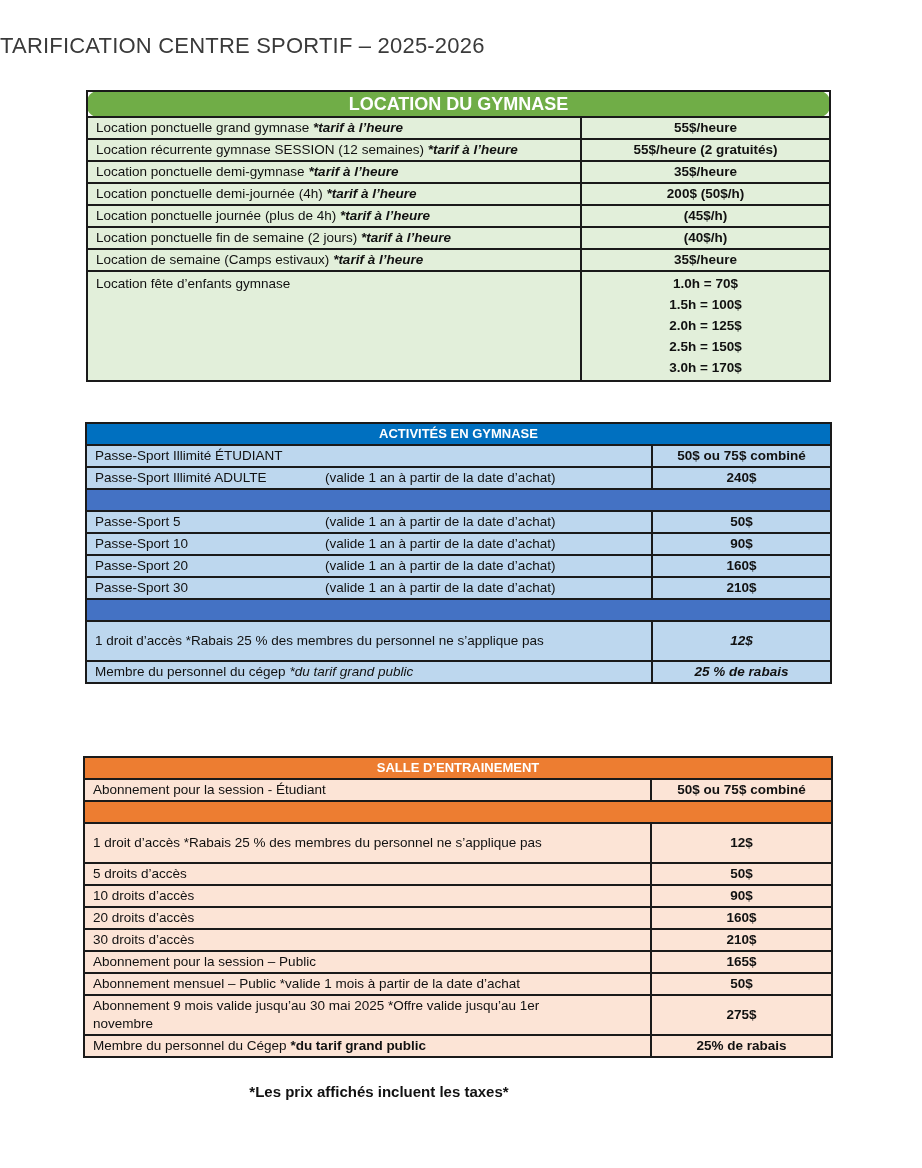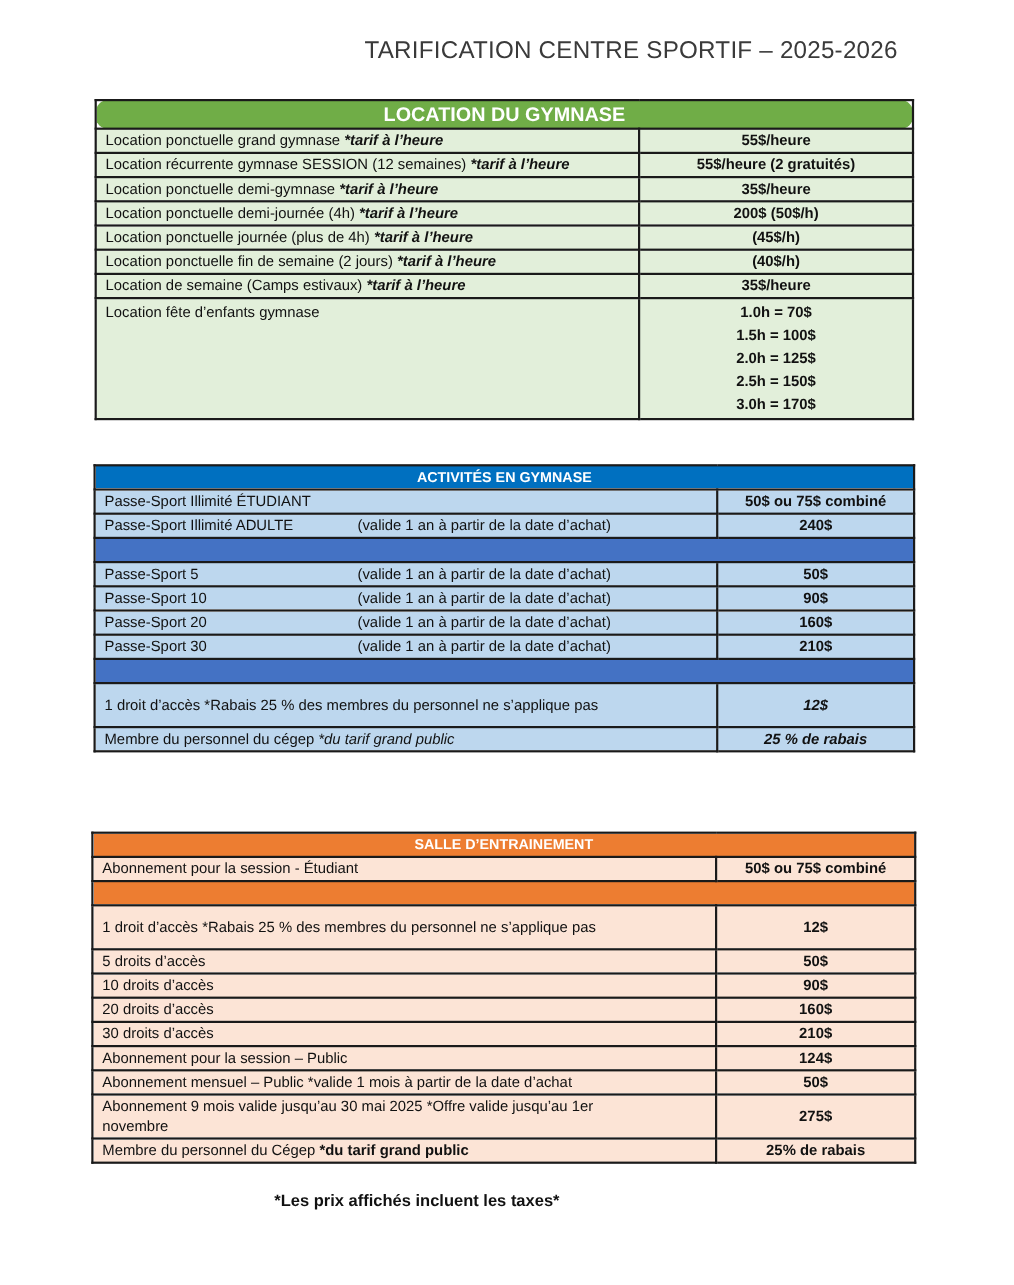--- a/index.html
+++ b/index.html
@@ -1,17 +1,17 @@
 <!DOCTYPE html>
 <html><head>
 <meta charset="utf-8">
 <style>
   html, body { margin:0; padding:0; background:#ffffff; }
   body { width:922px; height:1168px; position:relative; font-family:"Liberation Sans", sans-serif; color:#111; }
-  .title { position:absolute; left:0; top:33px; width:816px; text-align:right; font-size:22px; color:#3a3a3a; letter-spacing:0.2px; }
+  .title { position:absolute; left:0; top:33px; width:816px; text-align:left; font-size:22px; color:#3a3a3a; letter-spacing:0.2px; }
   table { position:absolute; border-collapse:collapse; table-layout:fixed; font-size:13.5px; }
   td, th { border:2px solid #1a1a1a; padding:0 8px; height:20px; line-height:20px; vertical-align:middle; overflow:hidden; white-space:nowrap; }
   th { font-weight:bold; color:#ffffff; text-align:center; }
   td.val { text-align:center; font-weight:bold; }
   td.val.it { font-style:italic; }
   .em { font-style:italic; font-weight:bold; }
   .emi { font-style:italic; }
   .emb { font-weight:bold; }
 
   
@@ -173,21 +173,21 @@
   <tr>
     <td>20 droits d’accès</td>
     <td class="val">160$</td>
   </tr>
   <tr>
     <td>30 droits d’accès</td>
     <td class="val">210$</td>
   </tr>
   <tr>
     <td>Abonnement pour la session – Public</td>
-    <td class="val">124$</td>
+    <td class="val">165$</td>
   </tr>
   <tr>
     <td>Abonnement mensuel – Public *valide 1 mois à partir de la date d’achat</td>
     <td class="val">50$</td>
   </tr>
   <tr>
     <td class="wrap" style="height:38px; padding-right:80px;">Abonnement 9 mois valide jusqu’au 30 mai 2025 *Offre valide jusqu’au 1er novembre</td>
     <td class="val">275$</td>
   </tr>
   <tr>

